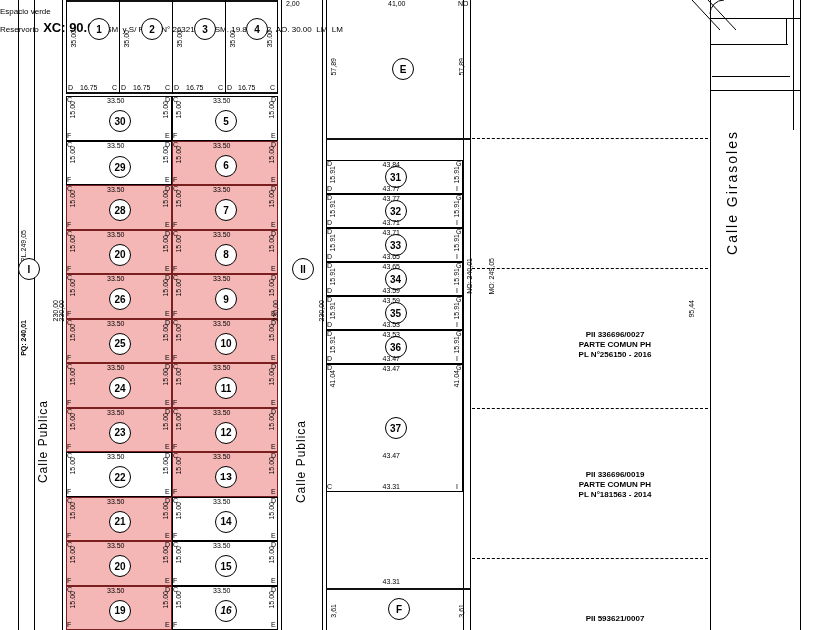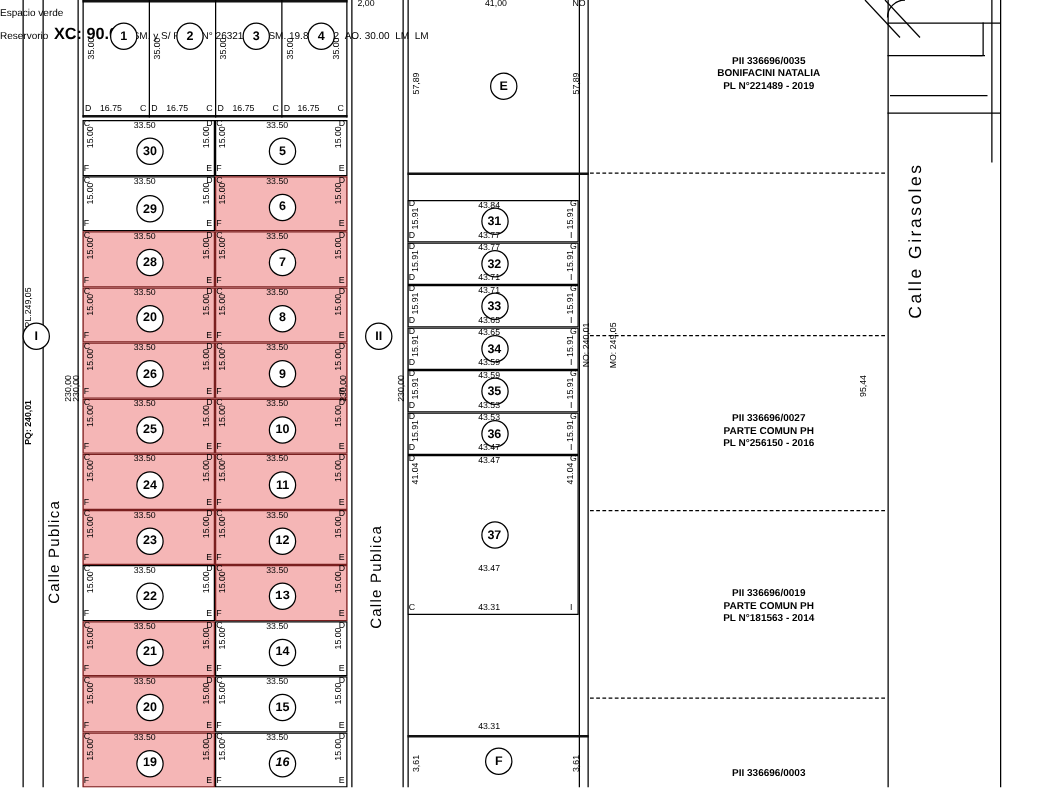--- a/index.html
+++ b/index.html
@@ -412,25 +412,20 @@
   <span class="t vtxt180" style="left:458px;top:604px;">3,61</span>
 
   <span class="t vtxt180" style="left:466px;top:258px;">NO: 240,01</span>
   <span class="t vtxt180" style="left:488px;top:258px;">MO: 249,05</span>
   <span class="t vtxt180" style="left:318px;top:300px;">230,00</span>
 
   
   <span class="t10 b" style="left:510px;top:2px;font-size:13px;">XC: 90.00</span>
   <span class="t8" style="left:510px;top:23px;">SM. y S/ Plano N° 263213/22</span>
 
-  <div class="blk" style="left:520px;top:44px;width:190px;">
-    <div class="b">PII 336696/0035</div>
-    <div class="b">BONIFACINI NATALIA</div>
-    <div class="b">PL N°221489 - 2019</div>
-  </div>
 
   <div class="dash" style="left:472px;top:138px;width:236px;"></div>
 
 
   <div class="dash" style="left:472px;top:268px;width:236px;"></div>
 
   <div class="blk" style="left:520px;top:330px;width:190px;">
     <div class="b">PII 336696/0027</div>
     <div class="b">PARTE COMUN PH</div>
     <div class="b">PL N°256150 - 2016</div>
@@ -440,21 +435,21 @@
 
   <div class="blk" style="left:520px;top:470px;width:190px;">
     <div class="b">PII 336696/0019</div>
     <div class="b">PARTE COMUN PH</div>
     <div class="b">PL N°181563 - 2014</div>
   </div>
 
   <div class="dash" style="left:472px;top:558px;width:236px;"></div>
 
   <div class="blk" style="left:520px;top:614px;width:190px;">
-    <div class="b">PII 336696/0003</div>
+    <div class="b">PII 593621/0007</div>
   </div>
 
   <span class="t vtxt180" style="left:688px;top:300px;">95,44</span>
 
   
   <div class="ln v" style="left:710px;top:0;height:630px;"></div>
   <div class="ln v" style="left:800px;top:0;height:630px;"></div>
   <div class="ln v" style="left:793px;top:0;height:130px;"></div>
   <span class="street big" style="left:724px;top:130px;">Calle Girasoles</span>
 

